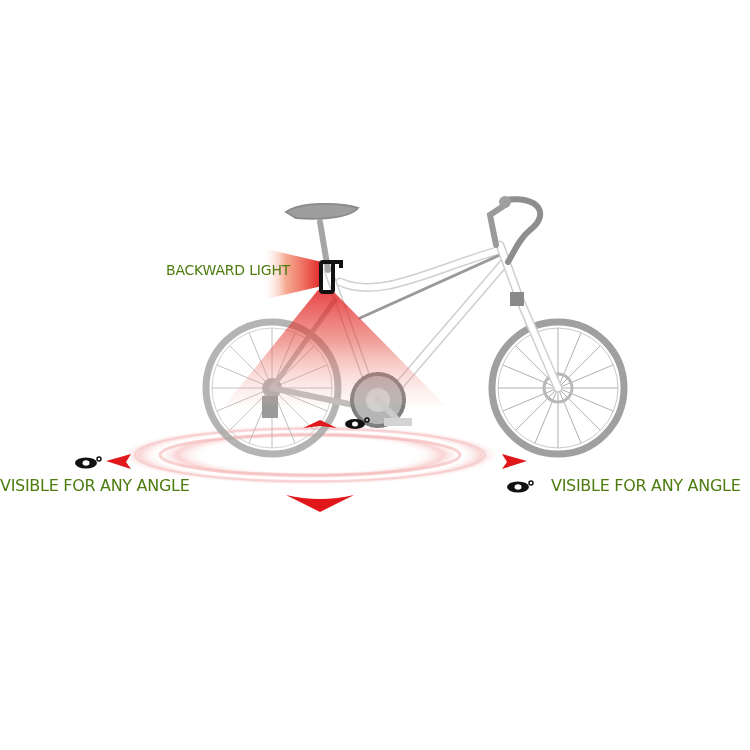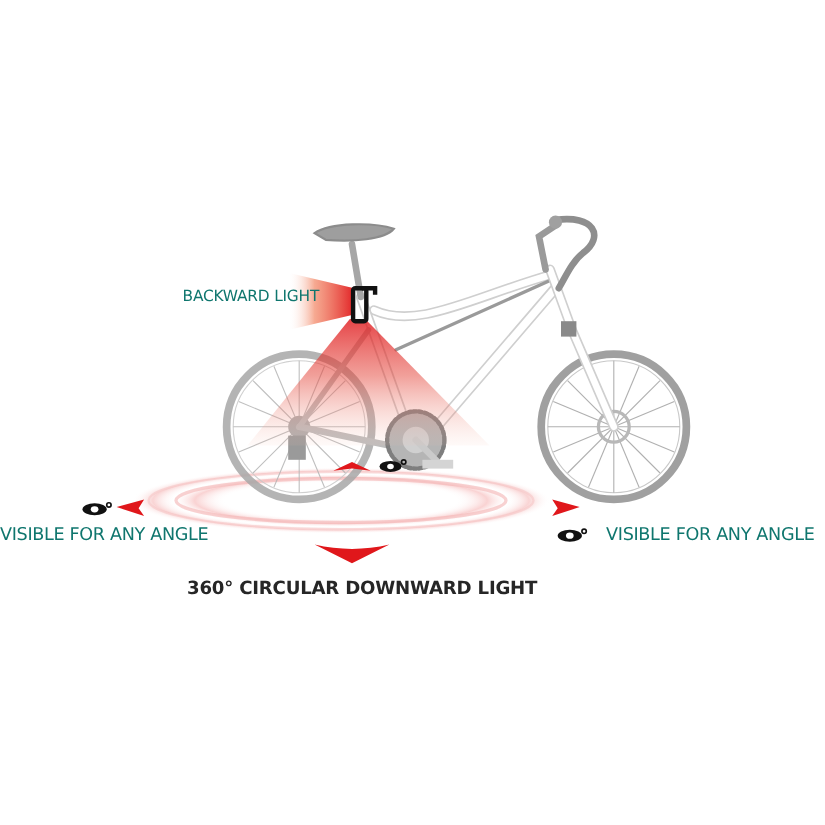--- a/index.html
+++ b/index.html
@@ -1,18 +1,18 @@
 <!DOCTYPE html>
 <html><head>
   <meta charset="utf-8">
   <style>
     html, body { margin: 0; padding: 0; background: #ffffff; }
     body { width: 750px; height: 750px; position: relative; overflow: hidden; font-family: "DejaVu Sans", "Liberation Sans", sans-serif; }
     .stage { position: absolute; left: 0; top: 0; width: 750px; height: 750px; }
-    .label { position: absolute; color: #0f766e; white-space: nowrap; }
+    .label { position: absolute; color: #4d7c0f; white-space: nowrap; }
     .lbl-backward { left: 166px; top: 262px; font-size: 14px; letter-spacing: -0.2px; }
     .lbl-left { left: 0px; top: 476px; font-size: 16px; letter-spacing: -0.3px; }
     .lbl-right { left: 551px; top: 476px; font-size: 16px; letter-spacing: -0.3px; }
     .lbl-bottom { left: 170px; top: 525px; font-size: 16.5px; font-weight: bold; letter-spacing: -0.2px; color: #262626; }
     svg { position: absolute; left: 0; top: 0; }
   </style>
 </head>
 <body>
 
 <div class="stage">
@@ -139,14 +139,13 @@
 
     <path d="M106 461 L 131 454 L 126 462 L 131 469 Z" fill="#e0171b"></path>
     <path d="M527 461 L 502 454 L 507 462 L 502 469 Z" fill="#e0171b"></path>
     <path d="M303 428 L 320 420 L 337 428 L 320 426 Z" fill="#e0171b"></path>
     <path d="M286 495 Q 320 503 354 495 L 320 512 Z" fill="#e0171b"></path>
   </svg>
 
   <div class="label lbl-backward">BACKWARD LIGHT</div>
   <div class="label lbl-left">VISIBLE FOR ANY ANGLE</div>
   <div class="label lbl-right">VISIBLE FOR ANY ANGLE</div>
-  <div class="label lbl-bottom">360° CIRCULAR DOWNWARD LIGHT</div>
 </div>
 
 </body></html>

